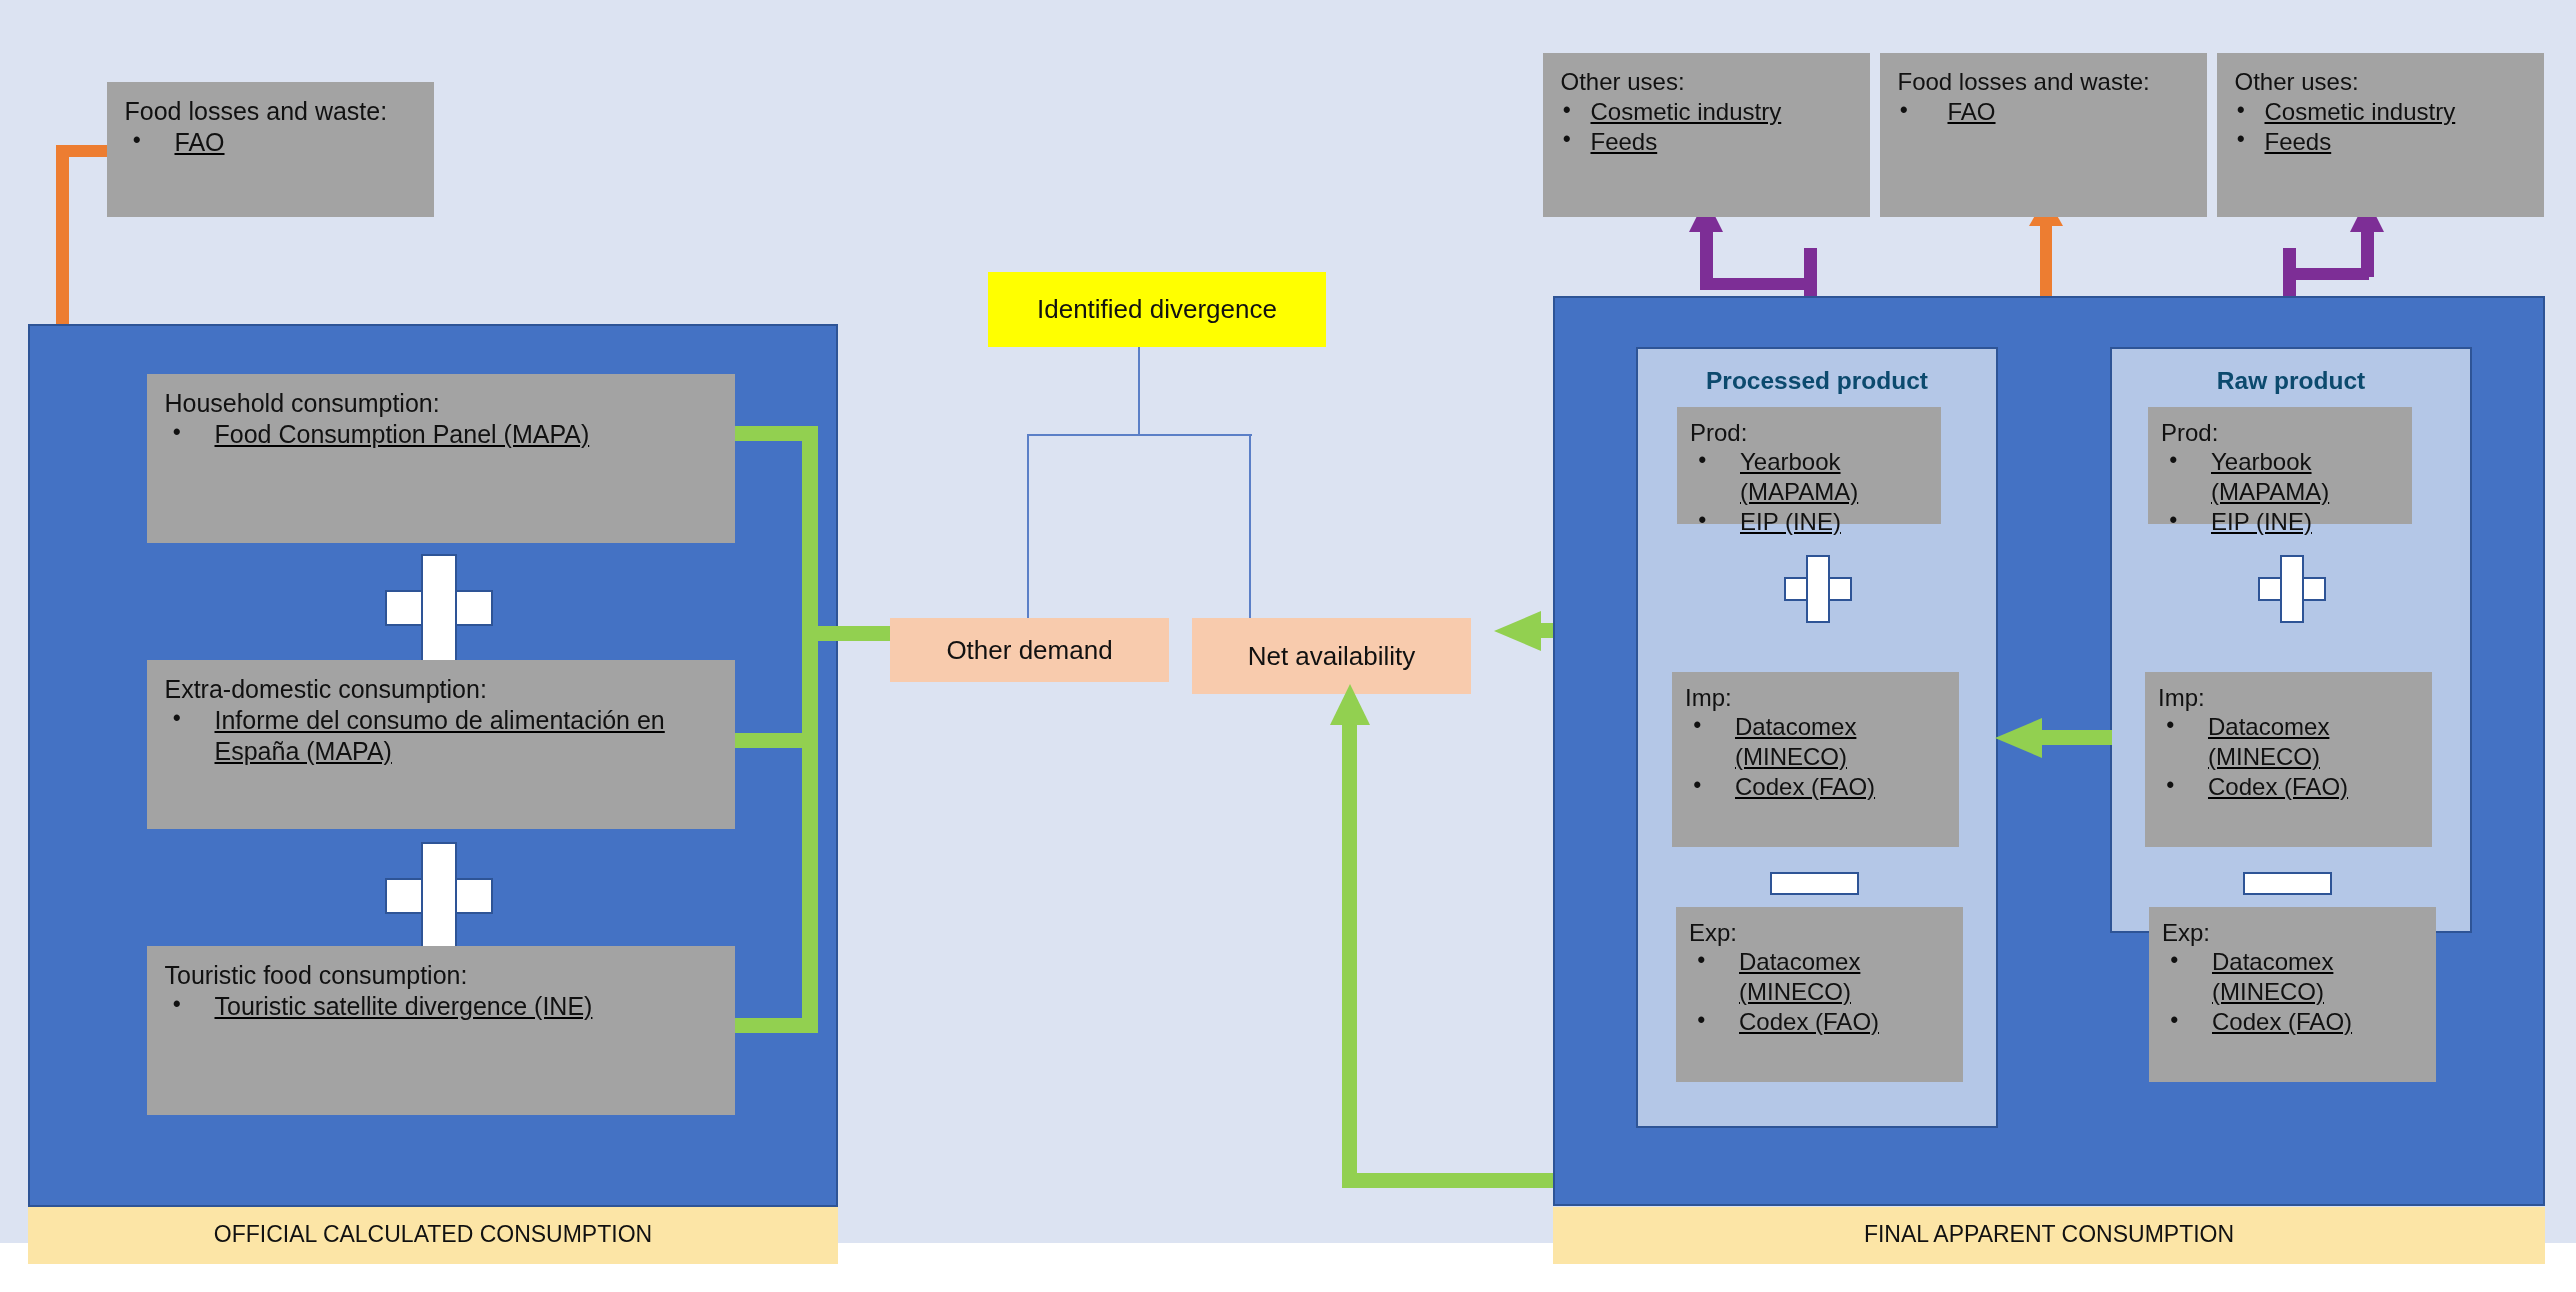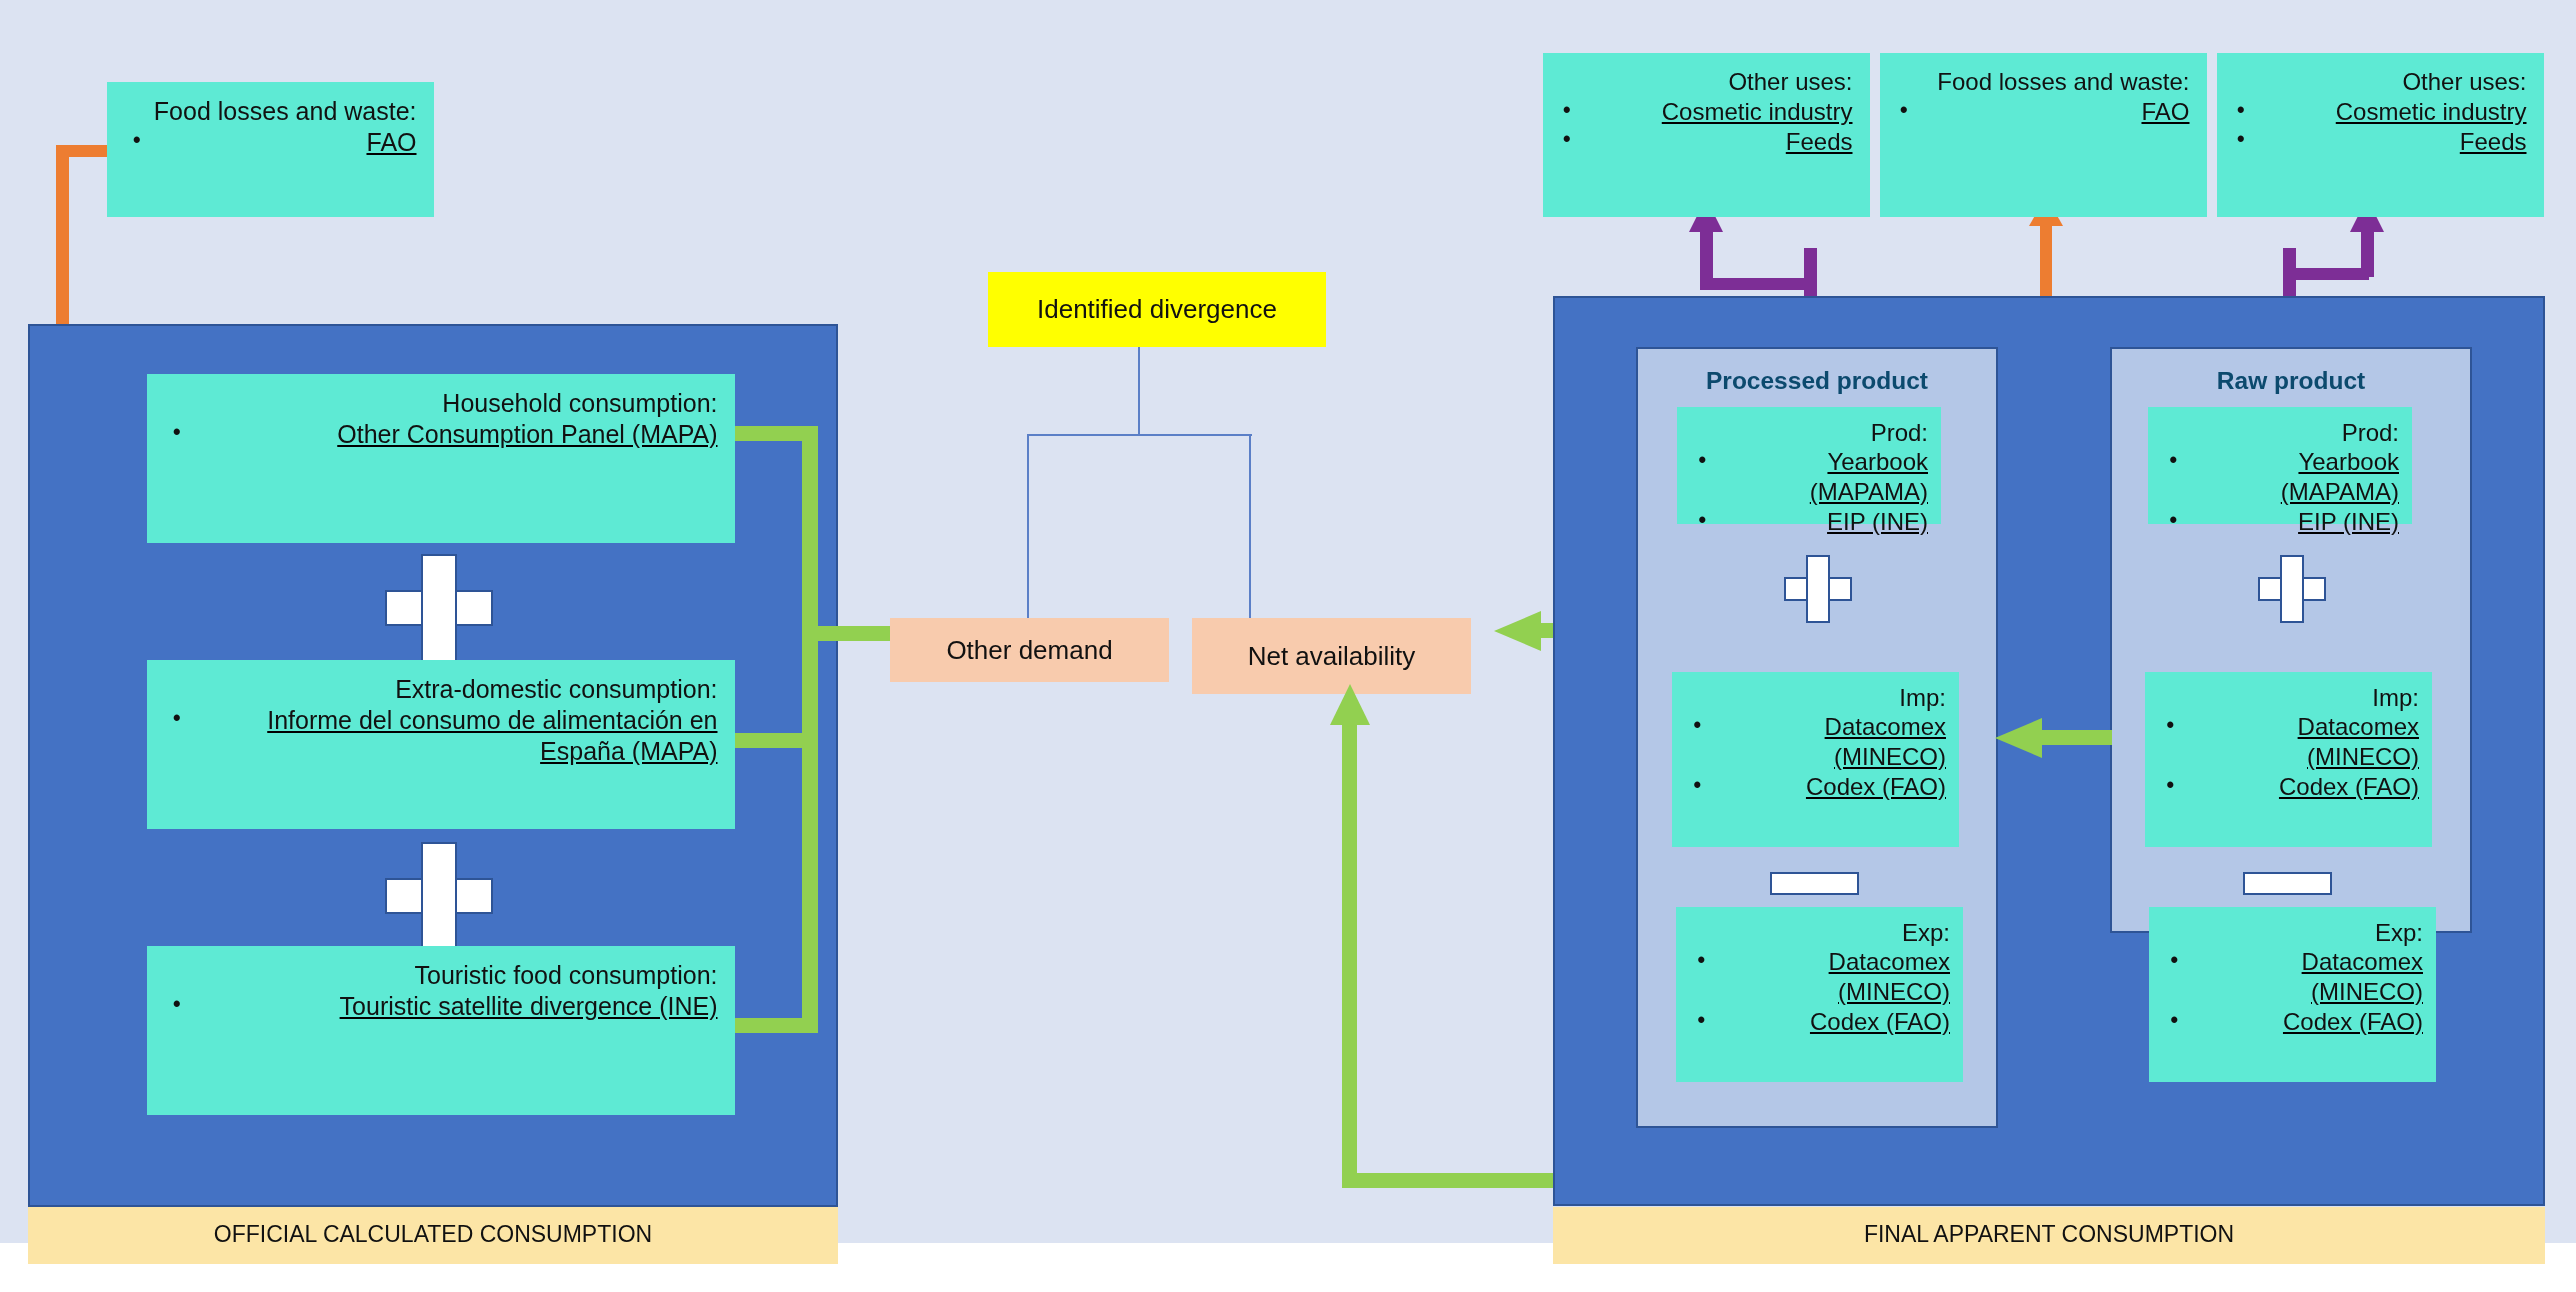--- a/index.html
+++ b/index.html
@@ -7,21 +7,21 @@
   #stage{position:relative;width:2576px;height:1292px;background:#ffffff;overflow:hidden;}
   #canvas{position:absolute;left:0;top:0;width:2576px;height:1243px;background:#dce3f2;}
   .abs{position:absolute;box-sizing:border-box;}
 
   
   .bigpanel{background:#4472c4;border:2.9px solid #2e5496;}
   .yellowbar{background:#fce5a6;}
   .yellowbar span{display:block;text-align:center;font-size:23px;color:#111;line-height:1;}
 
   
-  .wbox{background:#5eead4;padding:14px 17.5px;text-align:right;}
+  .wbox{background:#a3a3a3;padding:14px 17.5px;}
   .wbox .hd{font-size:25px;color:#111;line-height:1.24;}
   .wbox ul{margin:0;padding:0;list-style:none;text-decoration:underline;}
   .wbox li{font-size:25px;color:#111;line-height:1.24;position:relative;padding-left:50px;}
   .wbox li:before{content:"\2022";position:absolute;left:8.2px;top:-1.2px;font-size:23px;}
 
   .wbox.tight .hd,.wbox.tight li{font-size:24px;}
 
   
   .tbox .hd,.tbox li{font-size:24px;}
   .tbox li{padding-left:30px;}
@@ -80,21 +80,21 @@
 
  <div class="abs bar green" style="left:802px;top:426px;width:16.3px;height:607px;"></div>
  <div class="abs bar green" style="left:734px;top:426px;width:84px;height:15px;"></div>
  <div class="abs bar green" style="left:730px;top:733px;width:88px;height:15px;"></div>
  <div class="abs bar green" style="left:734px;top:1018px;width:84px;height:15px;"></div>
  <div class="abs bar green" style="left:802px;top:626px;width:89px;height:15px;"></div>
 
  <div class="abs wbox" style="left:147px;top:374px;width:588px;height:169px;">
    <div class="hd">Household consumption:</div>
    <ul>
-     <li>Other Consumption Panel (MAPA)</li>
+     <li>Food Consumption Panel (MAPA)</li>
    </ul>
  </div>
 
  <div class="plus" style="left:385px;top:554px;width:108px;height:108px;">
    <div class="b h"></div>
    <div class="b v"></div>
    <div class="inner"></div>
  </div>
 
  <div class="abs wbox" style="left:147px;top:660px;width:588px;height:169px;">

